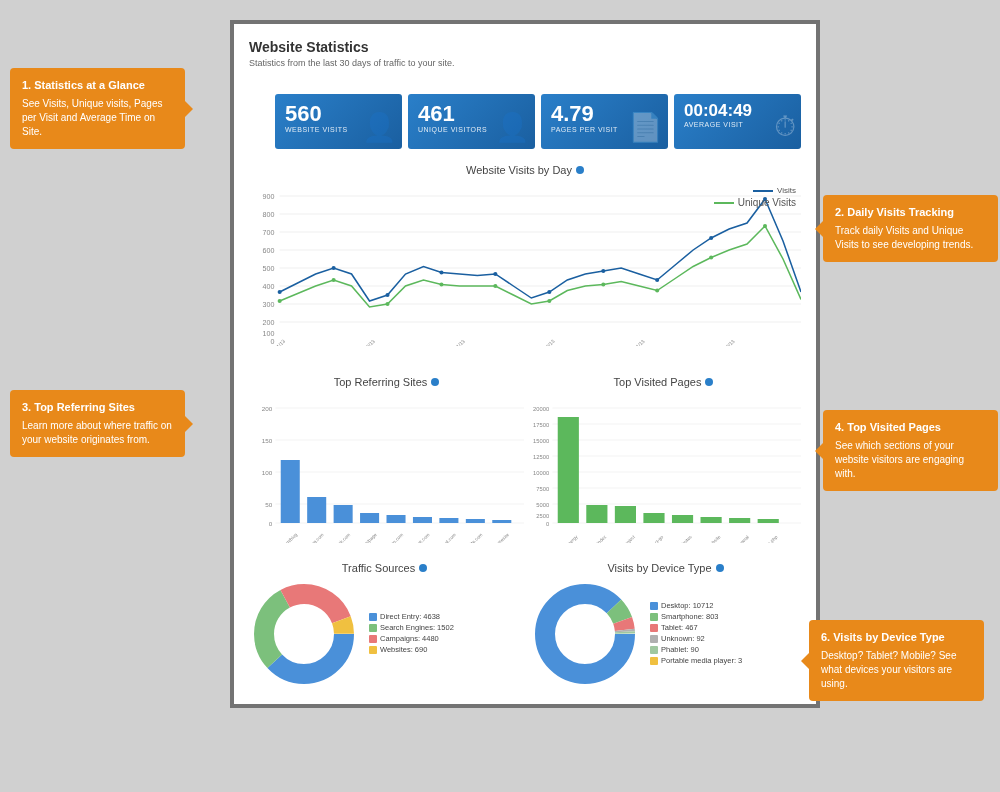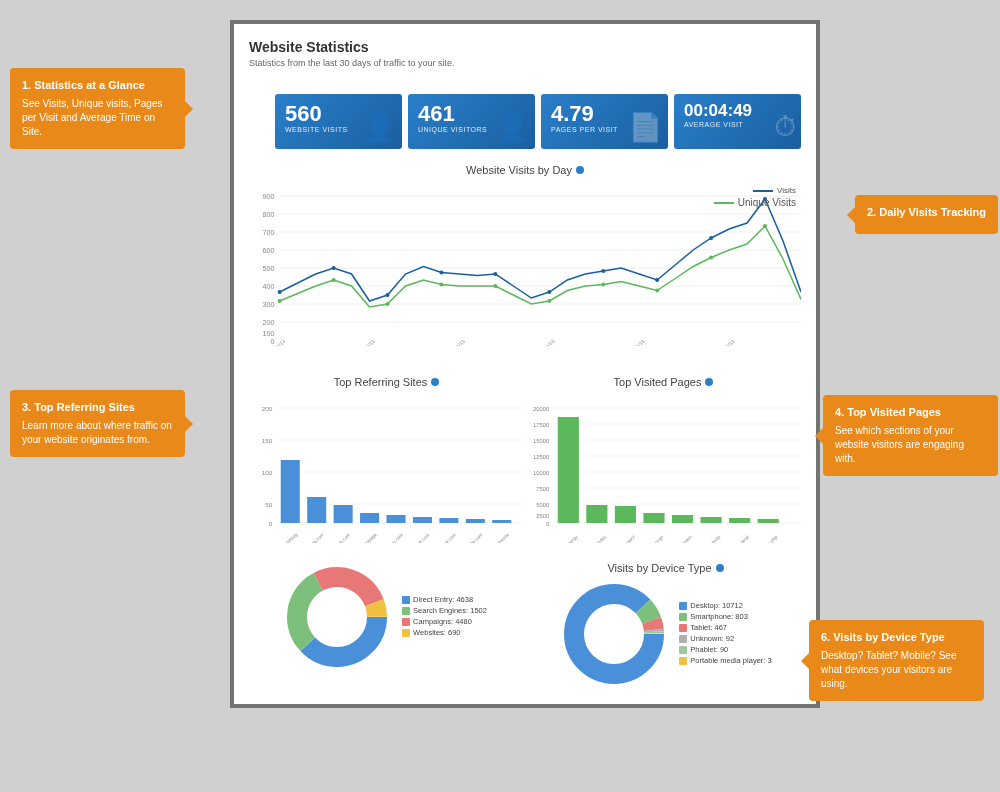--- a/index.html
+++ b/index.html
@@ -154,21 +154,20 @@
     }
 
     .donut-half {
       flex: 1;
     }
 
     .donut-container {
       display: flex;
       align-items: center;
       gap: 10px;
-      justify-content: center;
     }
 
     .donut-legend {
       font-size: 7.5px;
       color: #444;
     }
 
     .donut-legend-item {
       display: flex;
       align-items: center;
@@ -227,28 +226,29 @@
 
 <div class="page-wrapper">
 
   <div class="callout callout-right" style="left:10px; top:68px;">
     <strong>1. Statistics at a Glance</strong>
     <span>See Visits, Unique visits, Pages per Visit and Average Time on Site.</span>
   </div>
 
   <div class="callout callout-left" style="right:2px; top:195px;">
     <strong>2. Daily Visits Tracking</strong>
+    <span>Track daily Visits and Unique Visits to see developing trends.</span>
   </div>
 
   <div class="callout callout-right" style="left:10px; top:390px;">
     <strong>3. Top Referring Sites</strong>
     <span>Learn more about where traffic on your website originates from.</span>
   </div>
 
-  <div class="callout callout-left" style="right:2px; top:395px;">
+  <div class="callout callout-left" style="right:2px; top:410px;">
     <strong>4. Top Visited Pages</strong>
     <span>See which sections of your website visitors are engaging with.</span>
   </div>
 
 
   <div class="callout callout-left" style="right:16px; top:620px;">
     <strong>6. Visits by Device Type</strong>
     <span>Desktop? Tablet? Mobile? See what devices your visitors are using.</span>
   </div>
 
@@ -432,20 +432,24 @@
           <text x="175" y="148" font-size="4.5" fill="#888" text-anchor="end" transform="rotate(-45, 175, 135)">sub-website</text>
           <text x="202" y="148" font-size="4.5" fill="#888" text-anchor="end" transform="rotate(-45, 202, 135)">type-general</text>
           <text x="229" y="148" font-size="4.5" fill="#888" text-anchor="end" transform="rotate(-45, 229, 135)">about-us.php</text>
         </svg>
       </div>
     </div>
 
     <div class="donut-section">
 
       <div class="donut-half">
+        <div class="chart-title">
+          <span>Traffic Sources</span>
+          <span class="chart-dot"></span>
+        </div>
         <div class="donut-container">
           <svg width="110" height="110" viewBox="0 0 110 110">
 
             <circle cx="55" cy="55" r="40" fill="none" stroke="#4a90d9" stroke-width="20" stroke-dasharray="95.5 156.8" stroke-dashoffset="0"></circle>
             <circle cx="55" cy="55" r="40" fill="none" stroke="#7cc07c" stroke-width="20" stroke-dasharray="73.1 179.2" stroke-dashoffset="-95.5"></circle>
             <circle cx="55" cy="55" r="40" fill="none" stroke="#e87878" stroke-width="20" stroke-dasharray="67.8 184.5" stroke-dashoffset="-168.6"></circle>
             <circle cx="55" cy="55" r="40" fill="none" stroke="#f0c040" stroke-width="20" stroke-dasharray="14.3 238" stroke-dashoffset="-236.4"></circle>
             <circle cx="55" cy="55" r="28" fill="white"></circle>
           </svg>
           <div class="donut-legend">

